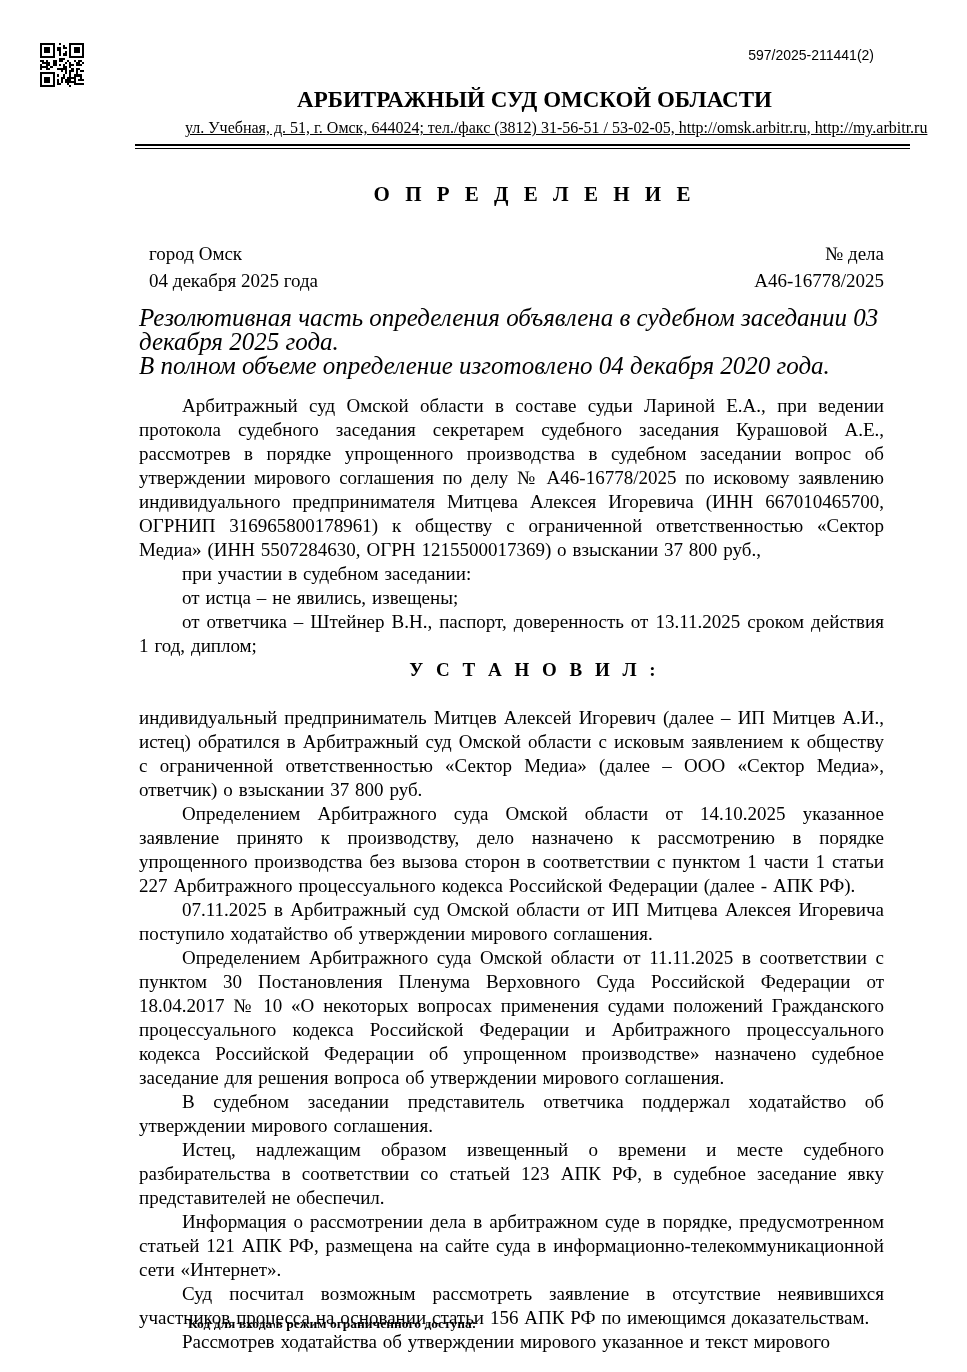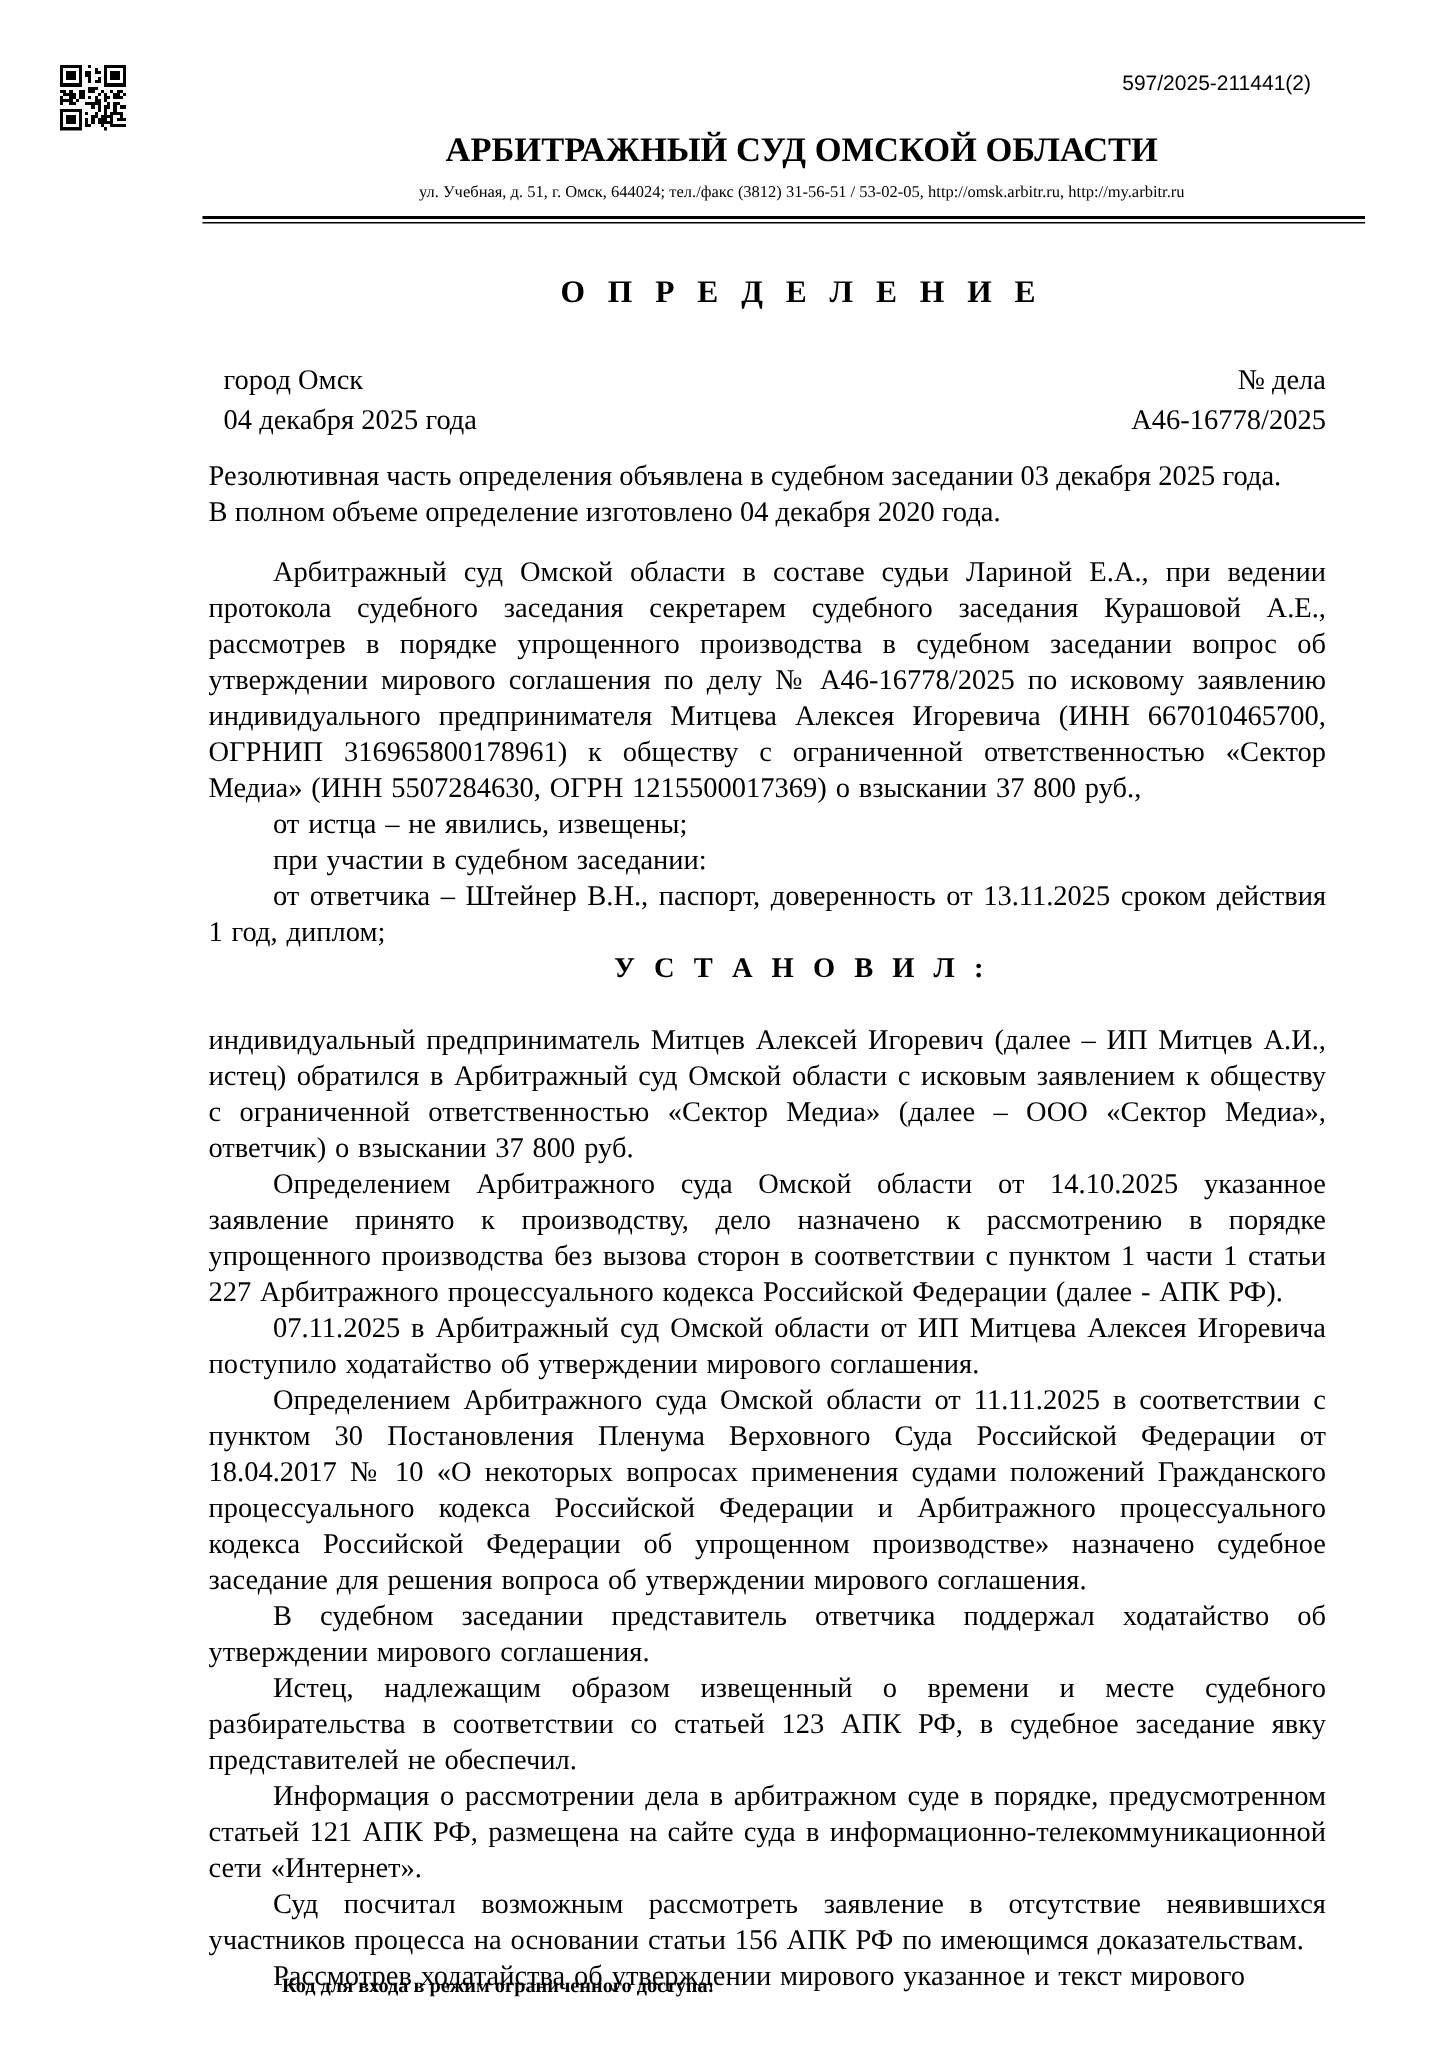--- a/index.html
+++ b/index.html
@@ -23,22 +23,23 @@
   }
   .court-title {
     margin:88px 68px 6px 185px;
     text-align:center;
     font-size:23px; font-weight:bold; line-height:24px;
     white-space:nowrap;
   }
   .court-address {
     margin:8px 68px 0 185px;
     text-align:center;
-    font-size:11px; line-height:16px;
+    font-size:16px; line-height:16px;
     white-space:nowrap;
+    text-decoration:underline;
   }
   .rule {
     margin:8px 0 0 135px;
     width:775px; height:2px;
     border-top:2px solid #000;
     border-bottom:1px solid #000;
   }
   .doc-title {
     margin:33px 68px 0 185px;
     text-align:center;
@@ -48,21 +49,21 @@
   }
   .meta {
     margin:34px 68px 0 139px;
     display:flex; justify-content:space-between;
     font-size:19px; line-height:27px;align-items:center;
   }
   .meta-left { padding-left:10px; }
   .meta-right { text-align:right; }
   .resolutive {
     margin:12px 68px 0 139px;
-    font-size:19px; line-height:24px;
+    font-size:25px; line-height:24px;font-style:italic;
   }
   .body-text {
     margin:16px 68px 0 139px;
     font-size:19px; line-height:24px;
   }
   .par {
     margin:0; text-align:justify; text-indent:43px;
     word-spacing:0.06em;
   }
   .par.no-indent { text-indent:0; }
@@ -324,22 +325,22 @@
     </div>
   </div>
 
   <div class="resolutive">
     <div>Резолютивная часть определения объявлена в судебном заседании 03 декабря 2025 года.</div>
     <div>В полном объеме определение изготовлено 04 декабря 2020 года.</div>
   </div>
 
   <div class="body-text">
     <p class="par">Арбитражный суд Омской области в составе судьи Лариной Е.А., при ведении протокола судебного заседания секретарем судебного заседания Курашовой А.Е., рассмотрев в порядке упрощенного производства в судебном заседании вопрос об утверждении мирового соглашения по делу № А46-16778/2025 по исковому заявлению индивидуального предпринимателя Митцева Алексея Игоревича (ИНН 667010465700, ОГРНИП 316965800178961) к обществу с ограниченной ответственностью «Сектор Медиа» (ИНН 5507284630, ОГРН 1215500017369) о взыскании 37 800 руб.,</p>
+    <p class="par">при участии в судебном заседании:</p>
     <p class="par">от истца – не явились, извещены;</p>
-    <p class="par">при участии в судебном заседании:</p>
     <p class="par">от ответчика – Штейнер В.Н., паспорт, доверенность от 13.11.2025 сроком действия 1 год, диплом;</p>
 
     <div class="section-heading">У С Т А Н О В И Л :</div>
 
     <p class="par no-indent">индивидуальный предприниматель Митцев Алексей Игоревич (далее – ИП Митцев А.И., истец) обратился в Арбитражный суд Омской области с исковым заявлением к обществу с ограниченной ответственностью «Сектор Медиа» (далее – ООО «Сектор Медиа», ответчик) о взыскании 37 800 руб.</p>
     <p class="par">Определением Арбитражного суда Омской области от 14.10.2025 указанное заявление принято к производству, дело назначено к рассмотрению в порядке упрощенного производства без вызова сторон в соответствии с пунктом 1 части 1 статьи 227 Арбитражного процессуального кодекса Российской Федерации (далее - АПК РФ).</p>
     <p class="par">07.11.2025 в Арбитражный суд Омской области от ИП Митцева Алексея Игоревича поступило ходатайство об утверждении мирового соглашения.</p>
     <p class="par">Определением Арбитражного суда Омской области от 11.11.2025 в соответствии с пунктом 30 Постановления Пленума Верховного Суда Российской Федерации от 18.04.2017 № 10 «О некоторых вопросах применения судами положений Гражданского процессуального кодекса Российской Федерации и Арбитражного процессуального кодекса Российской Федерации об упрощенном производстве» назначено судебное заседание для решения вопроса об утверждении мирового соглашения.</p>
     <p class="par">В судебном заседании представитель ответчика поддержал ходатайство об утверждении мирового соглашения.</p>
     <p class="par">Истец, надлежащим образом извещенный о времени и месте судебного разбирательства в соответствии со статьей 123 АПК РФ, в судебное заседание явку представителей не обеспечил.</p>

